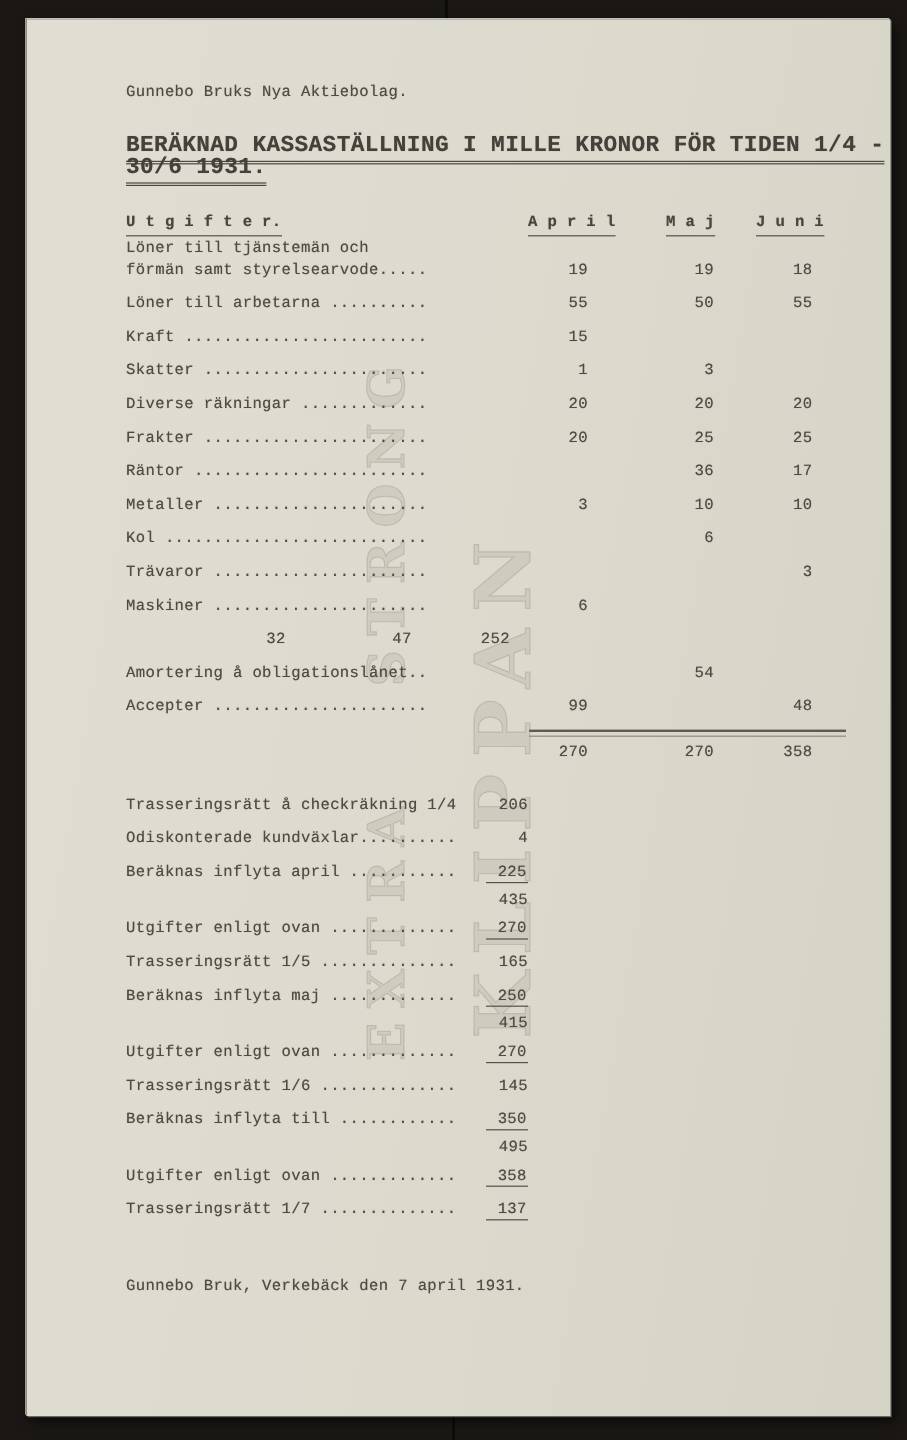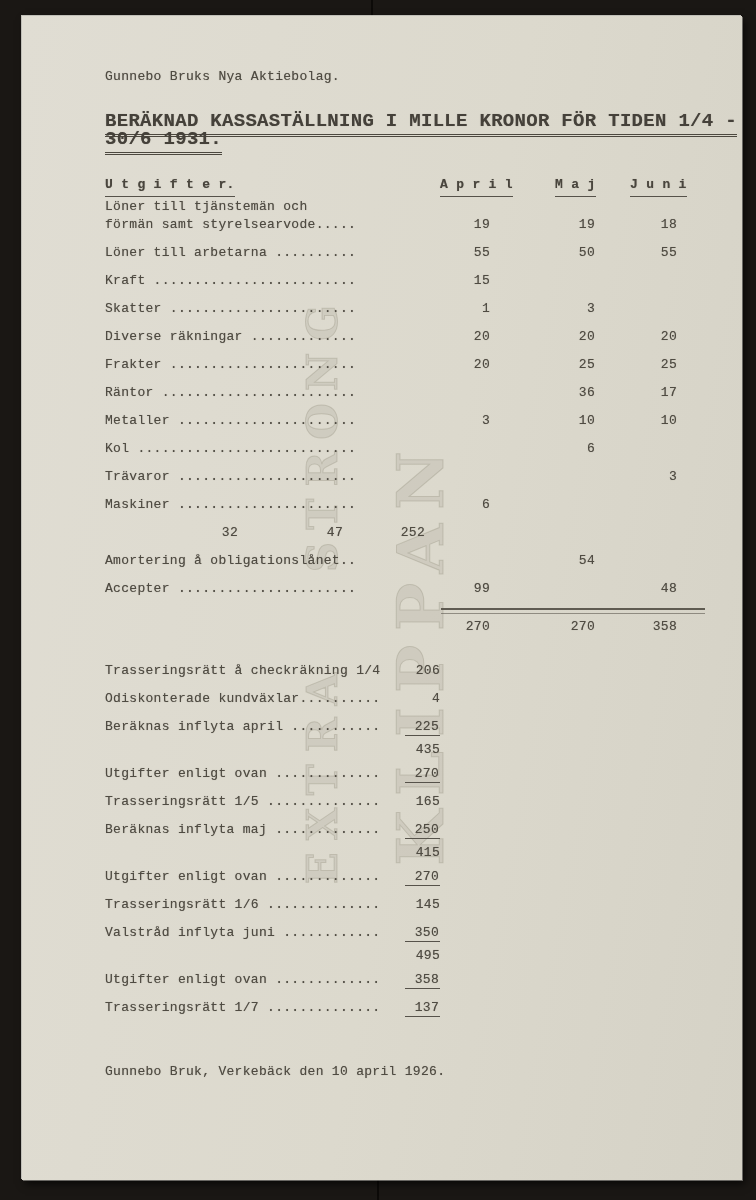--- a/index.html
+++ b/index.html
@@ -231,33 +231,33 @@
   </div>
         <div class="srow">
     <div class="slbl">Utgifter enligt ovan .............</div>
     <div class="sval"><span class="uline">270</span></div>
   </div>
         <div class="srow">
     <div class="slbl">Trasseringsrätt 1/6 ..............</div>
     <div class="sval"><span>145</span></div>
   </div>
         <div class="srow">
-    <div class="slbl">Valstråd inflyta juni ............</div>
+    <div class="slbl">Beräknas inflyta till ............</div>
     <div class="sval"><span class="uline">350</span></div>
   </div>
         <div class="srow sum">
     <div class="slbl"></div>
     <div class="sval"><span>495</span></div>
   </div>
         <div class="srow">
     <div class="slbl">Utgifter enligt ovan .............</div>
     <div class="sval"><span class="uline">358</span></div>
   </div>
         <div class="srow">
     <div class="slbl">Trasseringsrätt 1/7 ..............</div>
     <div class="sval"><span class="uline">137</span></div>
   </div>
       </div>
 
-    <p class="signature">Gunnebo Bruk, Verkebäck den 10 april 1926.</p>
+    <p class="signature">Gunnebo Bruk, Verkebäck den 7 april 1931.</p>
 
   </div>
 </div>
 
 </body></html>

